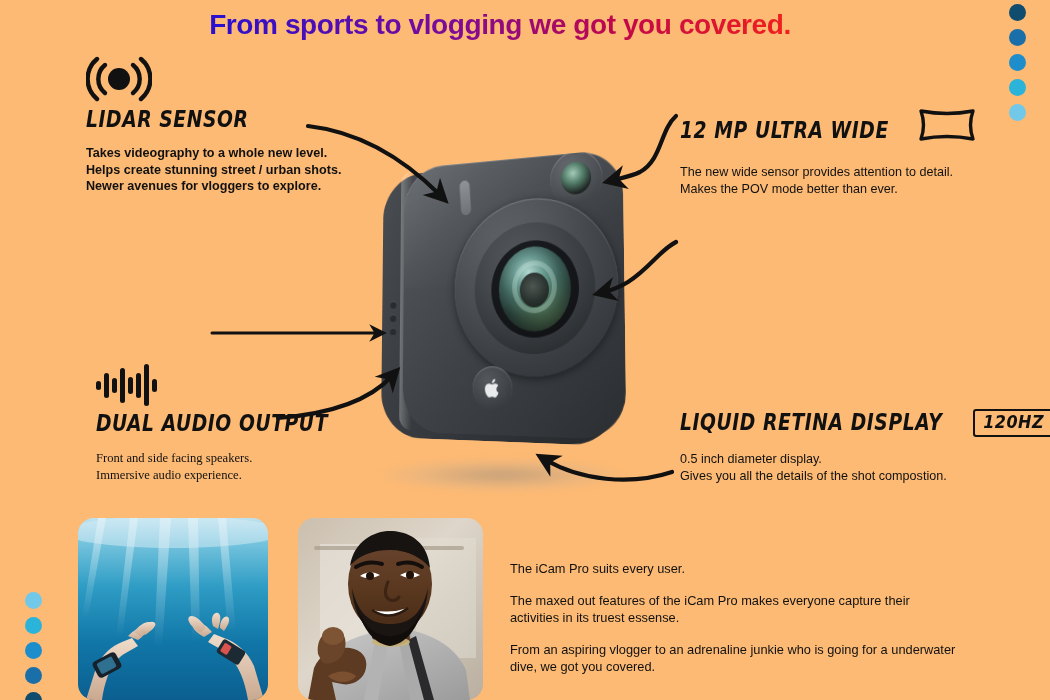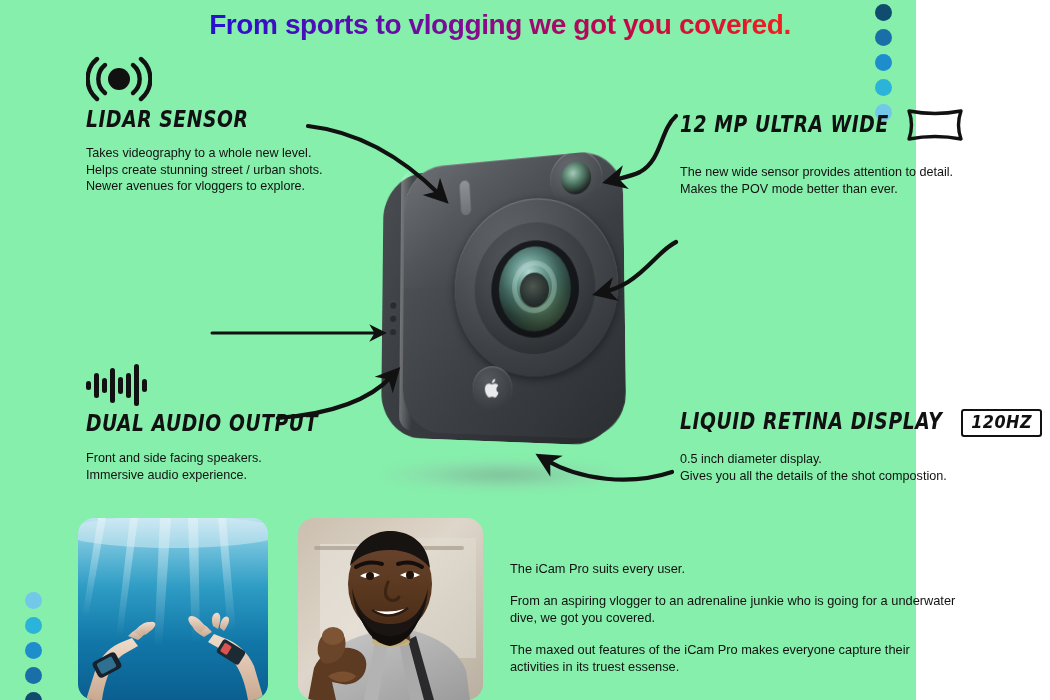--- a/index.html
+++ b/index.html
@@ -4,22 +4,22 @@
 <style>
   * { box-sizing: border-box; margin: 0; padding: 0; }
   html, body {
     width: 1050px; height: 700px;
     background: #ffffff;
     font-family: "Liberation Sans", sans-serif;
     overflow: hidden;
   }
   #page {
     position: relative;
-    width: 916px; height: 700px;
-    background: #86efac;
+    width: 1050px; height: 700px;
+    background: #fdba74;
   }
 
   
   .title {
     position: absolute;
     left: 0; top: 9px;
     width: 1000px;
     text-align: center;
     font-size: 28px;
     font-weight: bold;
@@ -52,21 +52,21 @@
     white-space: nowrap;
   }
   .feat-body {
     font-size: 12.6px;
     line-height: 16.5px;
     color: #111;
     white-space: pre-line;
   }
   .feat-icon { display: block; }
 
-  .head-row { display: flex; align-items: center; gap: 8px; }
+  .head-row { display: flex; align-items: flex-end; gap: 20px; }
 
   .badge {
     font-family: "DejaVu Sans", sans-serif;
     font-size: 16px; font-weight: bold; font-style: italic;
     letter-spacing: 0.5px;
     border: 2.5px solid #111;
     border-radius: 3px;
     padding: 1px 8px 2px;
     color: #111;
     transform: scaleY(1.08);
@@ -225,41 +225,41 @@
 
   <div class="feature" style="left:86px; top:56px; width:300px;">
     <svg class="feat-icon" width="66" height="46" viewBox="0 0 66 46">
       <circle cx="33" cy="23" r="11" fill="#111"></circle>
       <path d="M47 9 a18 18 0 0 1 0 28" stroke="#111" stroke-width="4.4" fill="none" stroke-linecap="round"></path>
       <path d="M55 3 a26 26 0 0 1 0 40" stroke="#111" stroke-width="4.4" fill="none" stroke-linecap="round"></path>
       <path d="M19 9 a18 18 0 0 0 0 28" stroke="#111" stroke-width="4.4" fill="none" stroke-linecap="round"></path>
       <path d="M11 3 a26 26 0 0 0 0 40" stroke="#111" stroke-width="4.4" fill="none" stroke-linecap="round"></path>
     </svg>
     <div class="feat-head" style="margin-top:8px;">LIDAR SENSOR</div>
-    <div class="feat-body" style="margin-top:12px;">Takes videography to a whole new level.
+    <div class="feat-body" style="margin-top:12px;font-weight:bold;">Takes videography to a whole new level.
 Helps create stunning street / urban shots.
 Newer avenues for vloggers to explore.</div>
   </div>
 
 
-  <div class="feature" style="left:86px; top:364px; width:300px;">
+  <div class="feature" style="left:96px; top:364px; width:300px;">
     <svg class="feat-icon" width="66" height="42" viewBox="0 0 66 42">
       <g fill="#111">
         <rect x="0" y="17" width="5" height="9" rx="2.5"></rect>
         <rect x="8" y="9" width="5" height="25" rx="2.5"></rect>
         <rect x="16" y="14" width="5" height="15" rx="2.5"></rect>
         <rect x="24" y="4" width="5" height="35" rx="2.5"></rect>
         <rect x="32" y="13" width="5" height="17" rx="2.5"></rect>
         <rect x="40" y="9" width="5" height="25" rx="2.5"></rect>
         <rect x="48" y="0" width="5" height="42" rx="2.5"></rect>
         <rect x="56" y="15" width="5" height="13" rx="2.5"></rect>
       </g>
     </svg>
     <div class="feat-head" style="margin-top:8px;">DUAL AUDIO OUTPUT</div>
-    <div class="feat-body" style="margin-top:13px;">Front and side facing speakers.
+    <div class="feat-body" style="margin-top:13px;font-family:Liberation Serif, serif;">Front and side facing speakers.
 Immersive audio experience.</div>
   </div>
 
   <div class="feature" style="left:680px; top:108px; width:300px;">
     <div class="head-row">
       <div class="feat-head">12 MP ULTRA WIDE</div>
       <svg width="58" height="34" viewBox="0 0 58 34" style="margin-bottom:2px;">
         <path d="M3 3 q26 5 52 0 q-5 14 0 28 q-26 -5 -52 0 q5 -14 0 -28 z" fill="none" stroke="#111" stroke-width="3.4" stroke-linejoin="round"></path>
       </svg>
     </div>
@@ -445,17 +445,17 @@
         <path d="M10 182 L16 150 C22 136 36 128 52 130 C64 132 70 140 68 150 C66 162 54 168 44 166 L34 164 L38 182 Z" fill="#5d3a22"></path>
         <path d="M20 136 C18 122 26 112 36 112 C46 112 50 122 46 134 C42 144 30 148 24 144 Z" fill="#6b4529"></path>
         <ellipse cx="35" cy="118" rx="11" ry="9" fill="#7d5434"></ellipse>
         <path d="M30 158 C38 152 52 152 58 158 C52 166 38 166 30 158 Z" fill="#7a5031"></path>
       </g>
     </svg>
   </div>
 
   <div id="bottom-copy">
     <p>The iCam Pro suits every user.</p>
+    <p>The maxed out features of the iCam Pro makes everyone capture their activities in its truest essense.</p>
     <p>From an aspiring vlogger to an adrenaline junkie who is going for a underwater dive, we got you covered.</p>
-    <p>The maxed out features of the iCam Pro makes everyone capture their activities in its truest essense.</p>
   </div>
 
 </div>
 
 </body></html>

